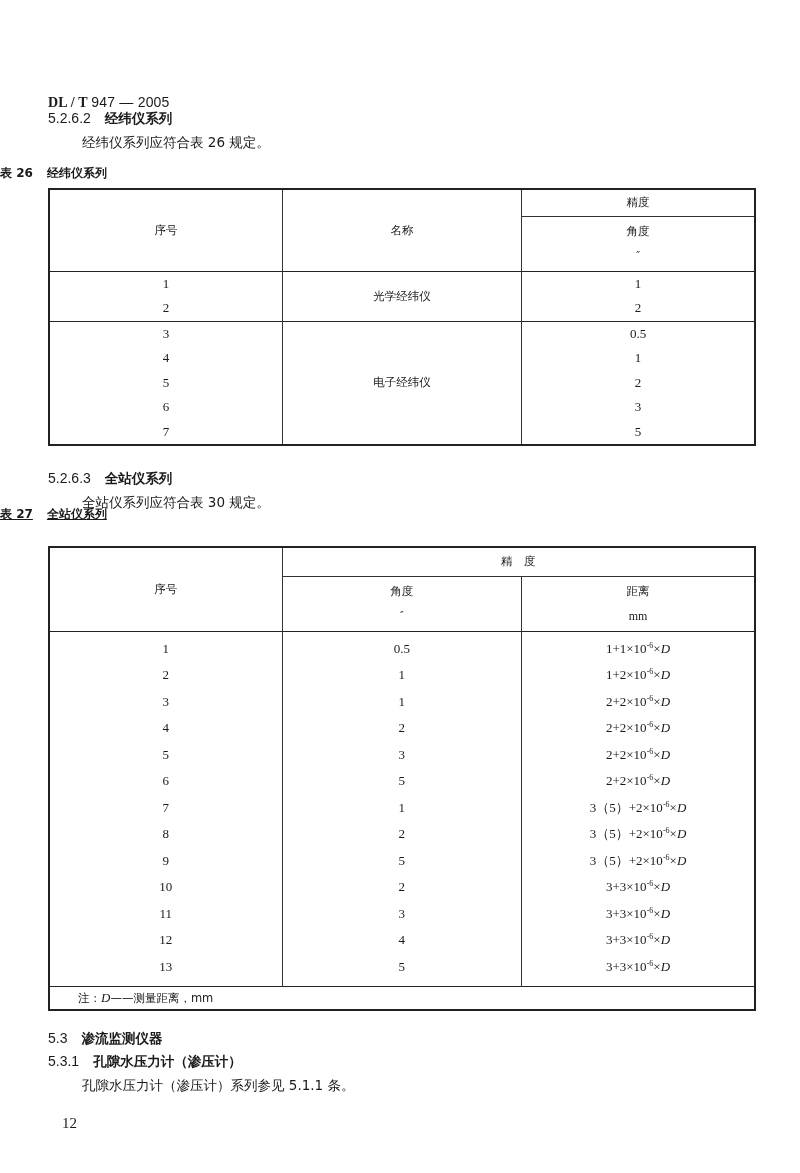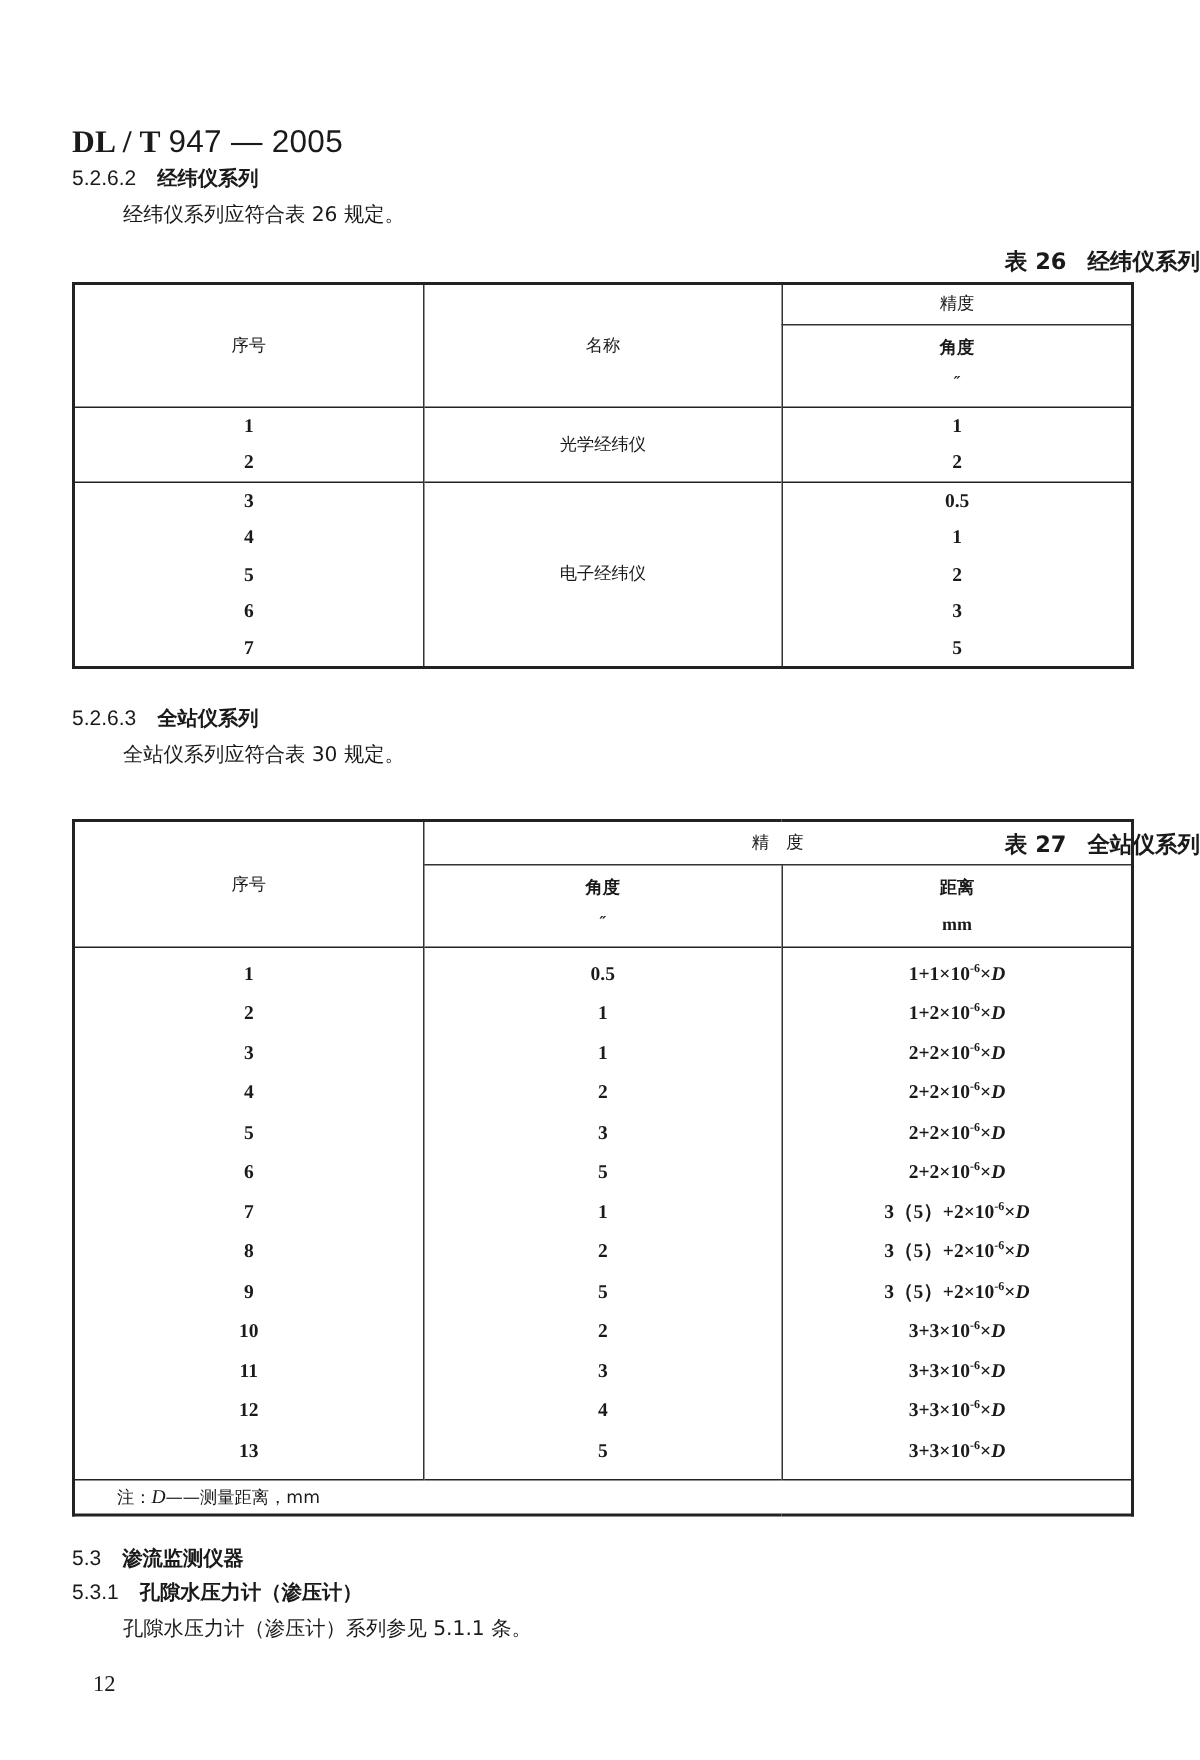--- a/index.html
+++ b/index.html
@@ -3,50 +3,50 @@
 <meta charset="utf-8">
 <style>
   html, body { margin: 0; padding: 0; background: #ffffff; }
   body {
     width: 800px; height: 1173px; position: relative; overflow: hidden;
     font-family: "DejaVu Serif", "Liberation Serif", serif;
     color: #1a1a1a;
   }
   .abs { position: absolute; }
   .doc-id {
-    left: 48px; top: 82px; font-size: 21px; font-weight: bold;
+    left: 48px; top: 94px; font-size: 14px; font-weight: bold;
     font-family: "Liberation Serif", serif; letter-spacing: 0.2px;
   }
   .doc-id .num { font-family: "Liberation Sans", sans-serif; font-weight: normal; }
   .heading {
     font-family: "DejaVu Sans", sans-serif; font-size: 13.5px; font-weight: bold;
   }
   .heading .hnum { font-weight: normal; font-family: "Liberation Sans", sans-serif; font-size: 14px; margin-right: 14px; }
   .para {
     font-family: "DejaVu Sans", sans-serif; font-size: 13.5px; text-align: center;
   }
   .caption {
-    font-family: "DejaVu Sans", sans-serif; font-size: 15px; font-weight: bold;
-    text-align: right; width: 800px; left: 0;
+    font-family: "DejaVu Sans", sans-serif; font-size: 12px; font-weight: bold;
+    text-align: left; width: 800px; left: 0;
   }
   .caption .cnum { margin-right: 14px; }
 
   table.t {
     position: absolute; border-collapse: collapse;
     border: 2px solid #222;
     font-family: "Liberation Serif", serif; font-size: 13px;
   }
   table.t td {
     border-left: 1px solid #333; border-right: 1px solid #333;
     text-align: center; vertical-align: middle; padding: 0;
   }
   table.t td.hdr-cjk { font-family: "DejaVu Sans", sans-serif; font-size: 11.5px; }
   .bt { border-top: 1.5px solid #222 !important; }
   .bb { border-bottom: 1px solid #333 !important; margin-top: 27px; }
-  .cell-line { height: 24.5px; line-height: 24.5px; font-weight: bold; }
+  .cell-line { height: 24.5px; line-height: 24.5px; }
   .sup { font-size: 8px; vertical-align: super; line-height: 0; }
   .italic { font-style: italic; }
   .note-cell { text-align: left !important; padding-left: 28px !important; font-size: 11.5px; font-family: "DejaVu Sans", sans-serif; }
   .page-num { left: 62px; top: 1115px; font-size: 15px; font-family: "Liberation Serif", serif; }
 </style>
 </head>
 <body>
 
 <div class="abs doc-id">
   <span>DL / T</span>
@@ -111,21 +111,21 @@
     </td>
   </tr>
 </tbody>
   </table>
 
 <div class="abs heading" style="left:48px; top:470px;">
   <span class="hnum">5.2.6.3</span><span>全站仪系列</span>
 </div>
 <div class="abs para" style="left:82px; top:494px;">全站仪系列应符合表 30 规定。</div>
 
-<div class="abs caption" style="top:554px;">
+<div class="abs caption" style="top:506px;text-decoration:underline;">
   <span class="cnum">表 27</span><span>全站仪系列</span>
 </div>
 
 <table class="t" style="left:48px; top:546px; width:708px;">
   <colgroup>
       <col style="width:234px">
       <col style="width:240px">
       <col style="width:234px">
     </colgroup>
   <tbody>

